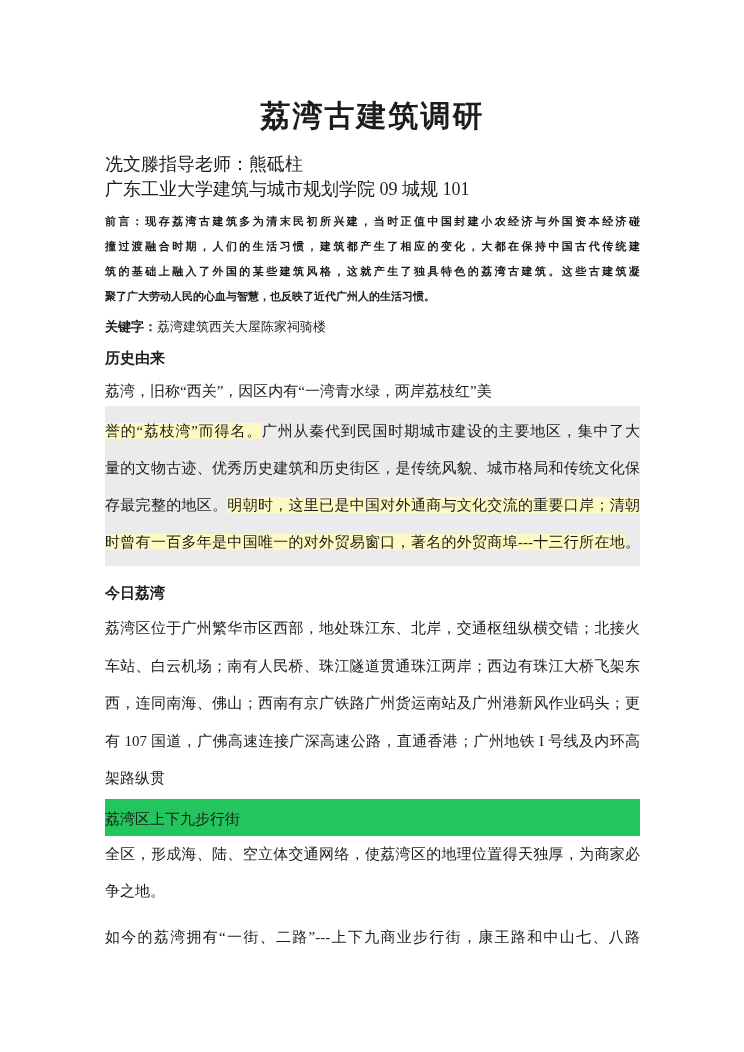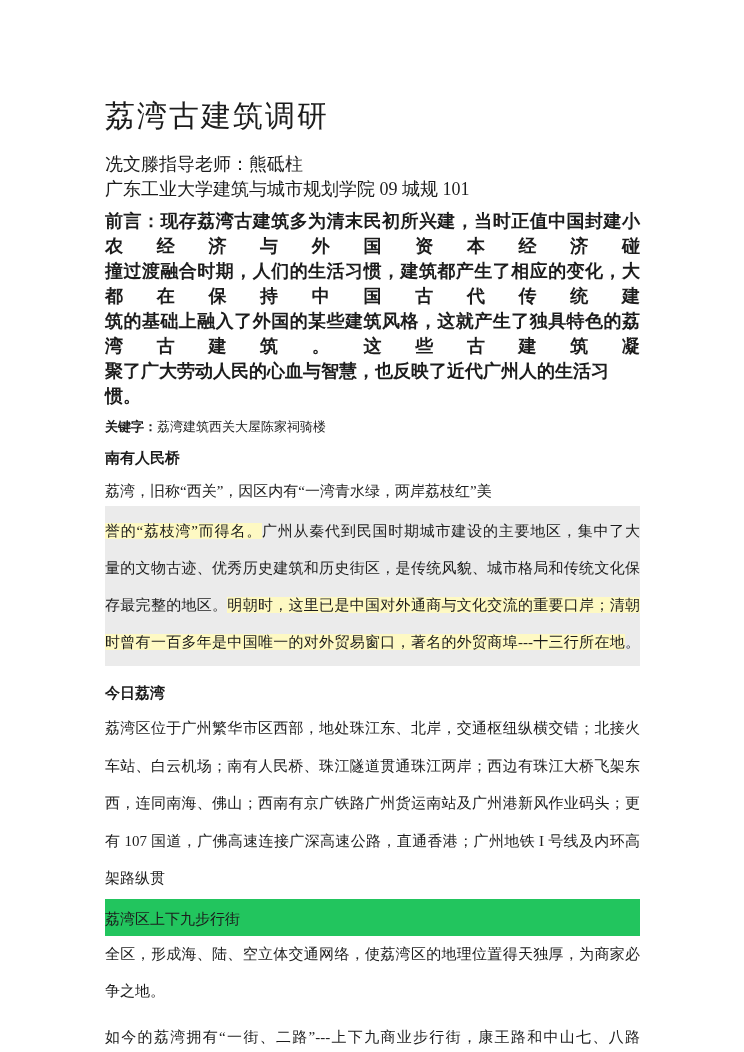--- a/index.html
+++ b/index.html
@@ -7,26 +7,26 @@
     position:relative;
     width:744px;height:1052px;
     background:#ffffff;
     font-family:"Liberation Serif","DejaVu Serif",serif;
     color:#1c1c1c;
     box-sizing:border-box;
     padding:98px 104px 0 105px;
     overflow:hidden;
   }
   .doc-title{
-    font-size:30px;font-weight:normal;text-align:left;
+    font-size:30px;font-weight:bold;text-align:center;
     letter-spacing:2px;line-height:36px;margin:0 0 20px 0;
   }
   .meta-line{font-size:18px;line-height:20px;margin:0 0 5px 0;}
   .affil{margin-bottom:10px;}
-  .foreword{font-size:18px;font-weight:bold;line-height:25px;margin:0;}
+  .foreword{font-size:11px;font-weight:bold;line-height:25px;margin:0;}
   .fw-line{text-align:justify;text-align-last:justify;}
   .fw-last{text-align:left;text-align-last:left;}
   .keywords{font-size:13px;line-height:25px;margin-top:5px;}
   .keywords .kw-label{font-weight:bold;}
   .sec-heading{font-size:15px;font-weight:bold;line-height:22px;margin:8px 0 0 0;}
   .body-line{font-size:15px;line-height:24px;margin-top:10px;}
   .hl-block{
     background:#ebebeb;
     padding-top:13px;padding-bottom:12px;
     margin-top:3px;
@@ -64,21 +64,21 @@
     <div class="fw-line">前言：现存荔湾古建筑多为清末民初所兴建，当时正值中国封建小农经济与外国资本经济碰</div>
     <div class="fw-line">撞过渡融合时期，人们的生活习惯，建筑都产生了相应的变化，大都在保持中国古代传统建</div>
     <div class="fw-line">筑的基础上融入了外国的某些建筑风格，这就产生了独具特色的荔湾古建筑。这些古建筑凝</div>
     <div class="fw-line fw-last">聚了广大劳动人民的心血与智慧，也反映了近代广州人的生活习惯。</div>
   </div>
 
   <div class="keywords">
     <span class="kw-label">关键字：</span><span>荔湾建筑西关大屋陈家祠骑楼</span>
   </div>
 
-  <h2 class="sec-heading">南有人民桥</h2>
+  <h2 class="sec-heading">历史由来</h2>
 
   <div class="body-line">荔湾，旧称“西关”，因区内有“一湾青水绿，两岸荔枝红”美</div>
 
   <div class="hl-block">
     <div class="hl-row">
       <span class="seg seg-white">誉的“荔枝湾”而得名。</span><span class="seg seg-gray">广州从秦代到民国时期城市建设的主要地区，集中了大</span>
     </div>
     <div class="hl-row">
       <span class="seg seg-gray">量的文物古迹、优秀历史建筑和历史街区，是传统风貌、城市格局和传统文化保</span>
     </div>

